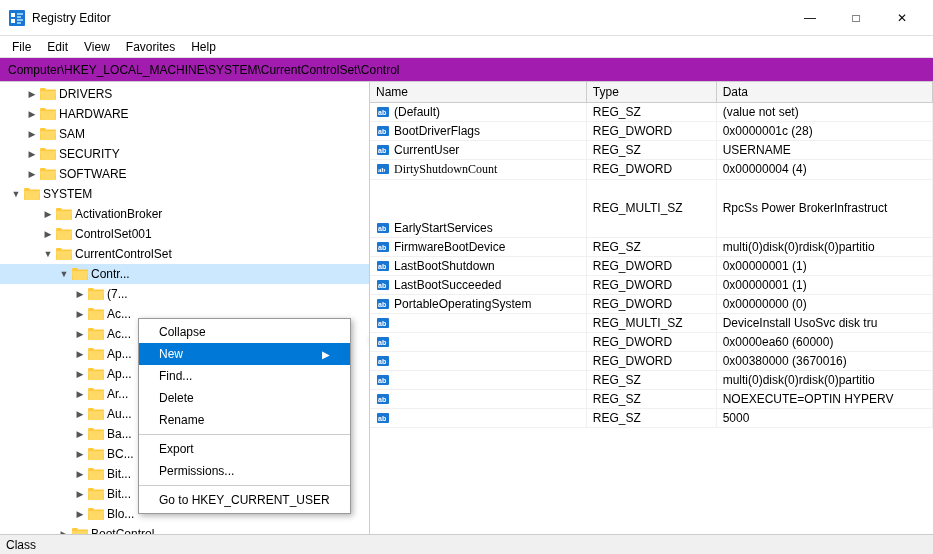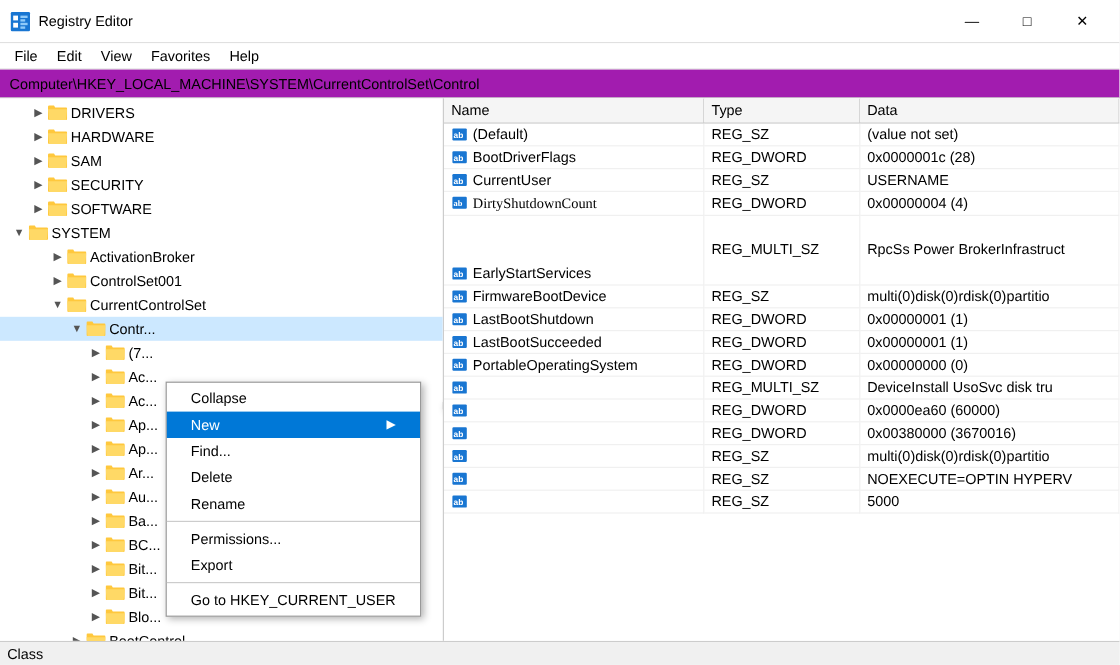--- a/index.html
+++ b/index.html
@@ -515,24 +515,24 @@
         <span>Find...</span>
       </div>
       <div class="ctx-item">
         <span>Delete</span>
       </div>
       <div class="ctx-item">
         <span>Rename</span>
       </div>
       <div class="ctx-separator"></div>
       <div class="ctx-item">
+        <span>Export</span>
+      </div>
+      <div class="ctx-item">
         <span>Permissions...</span>
-      </div>
-      <div class="ctx-item">
-        <span>Export</span>
       </div>
       <div class="ctx-separator"></div>
       <div class="ctx-item">
         <span>Go to HKEY_CURRENT_USER</span>
       </div>
     </div>
 
     <div class="submenu" style="left: 369px; top: 253px;">
       
       

